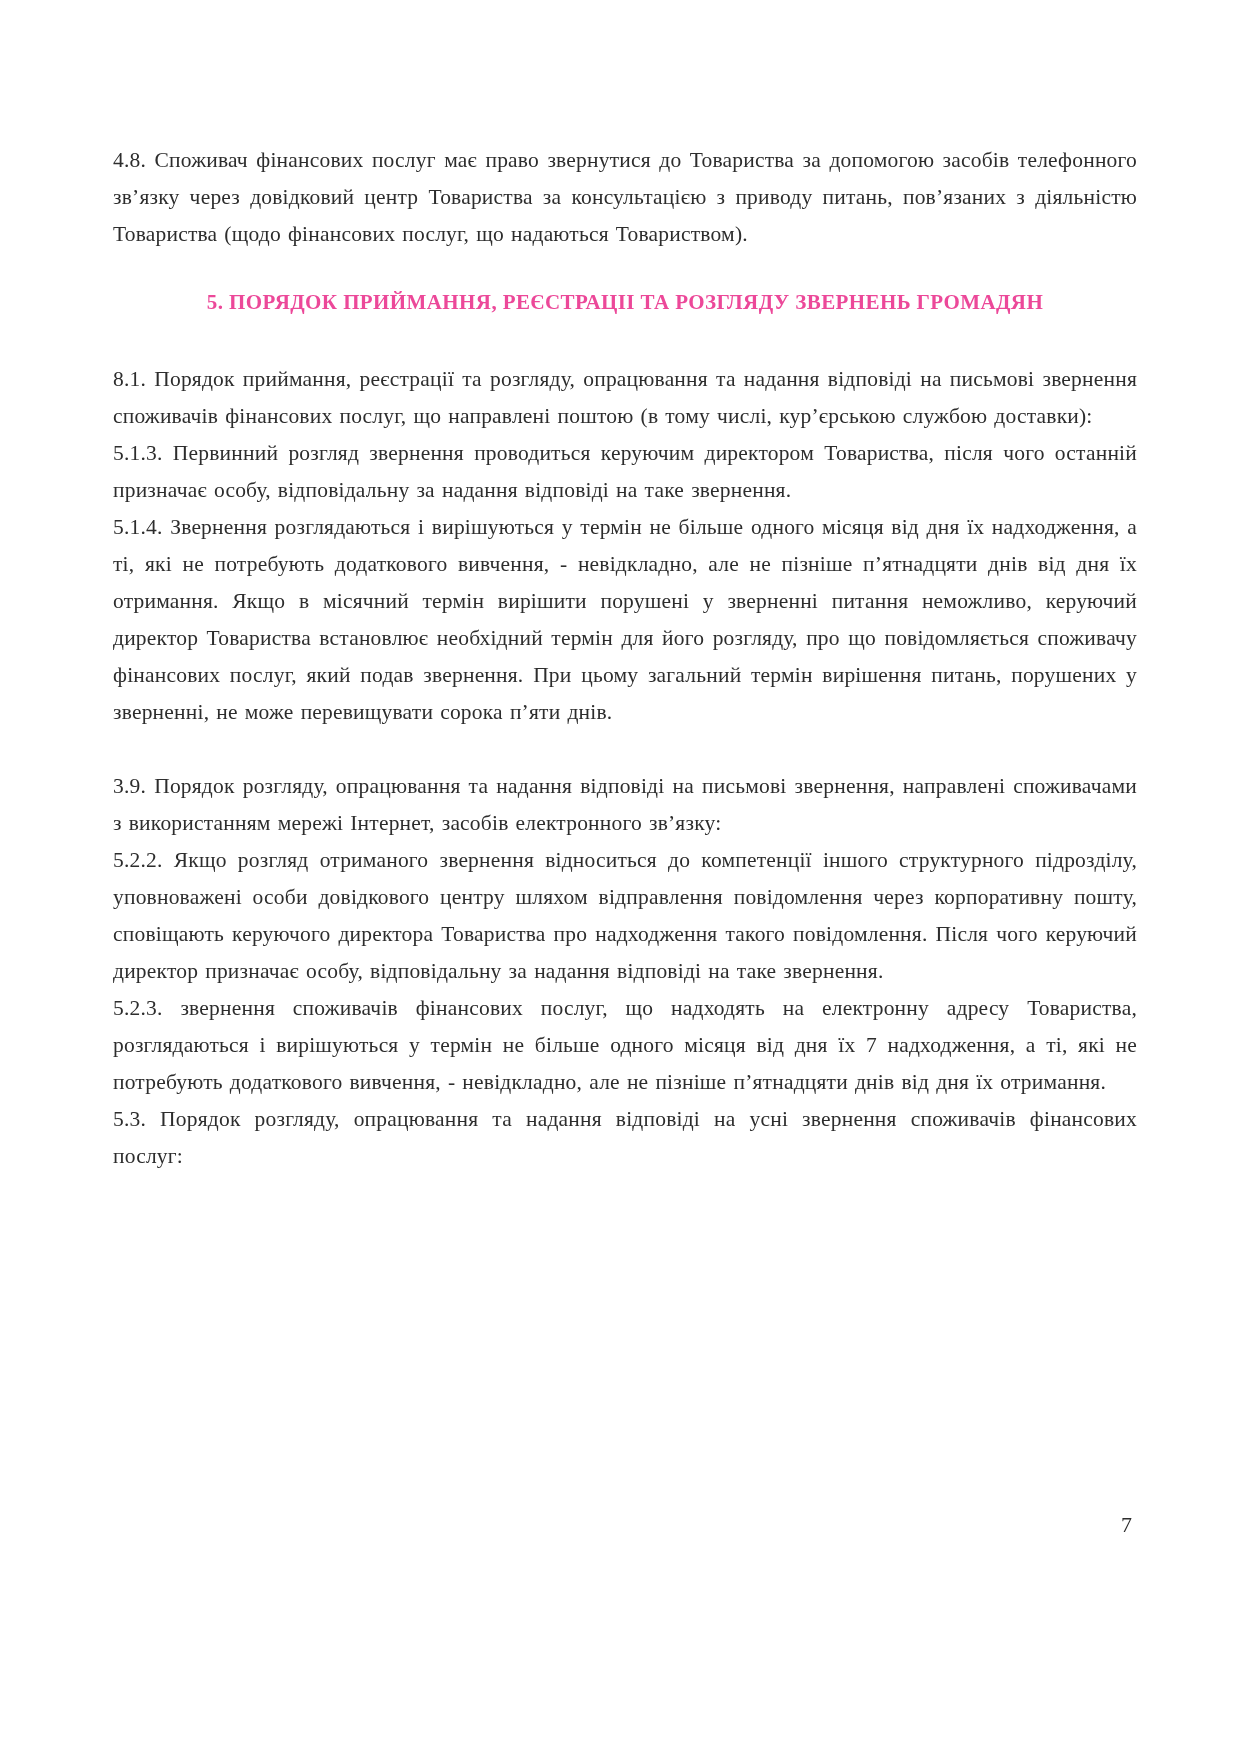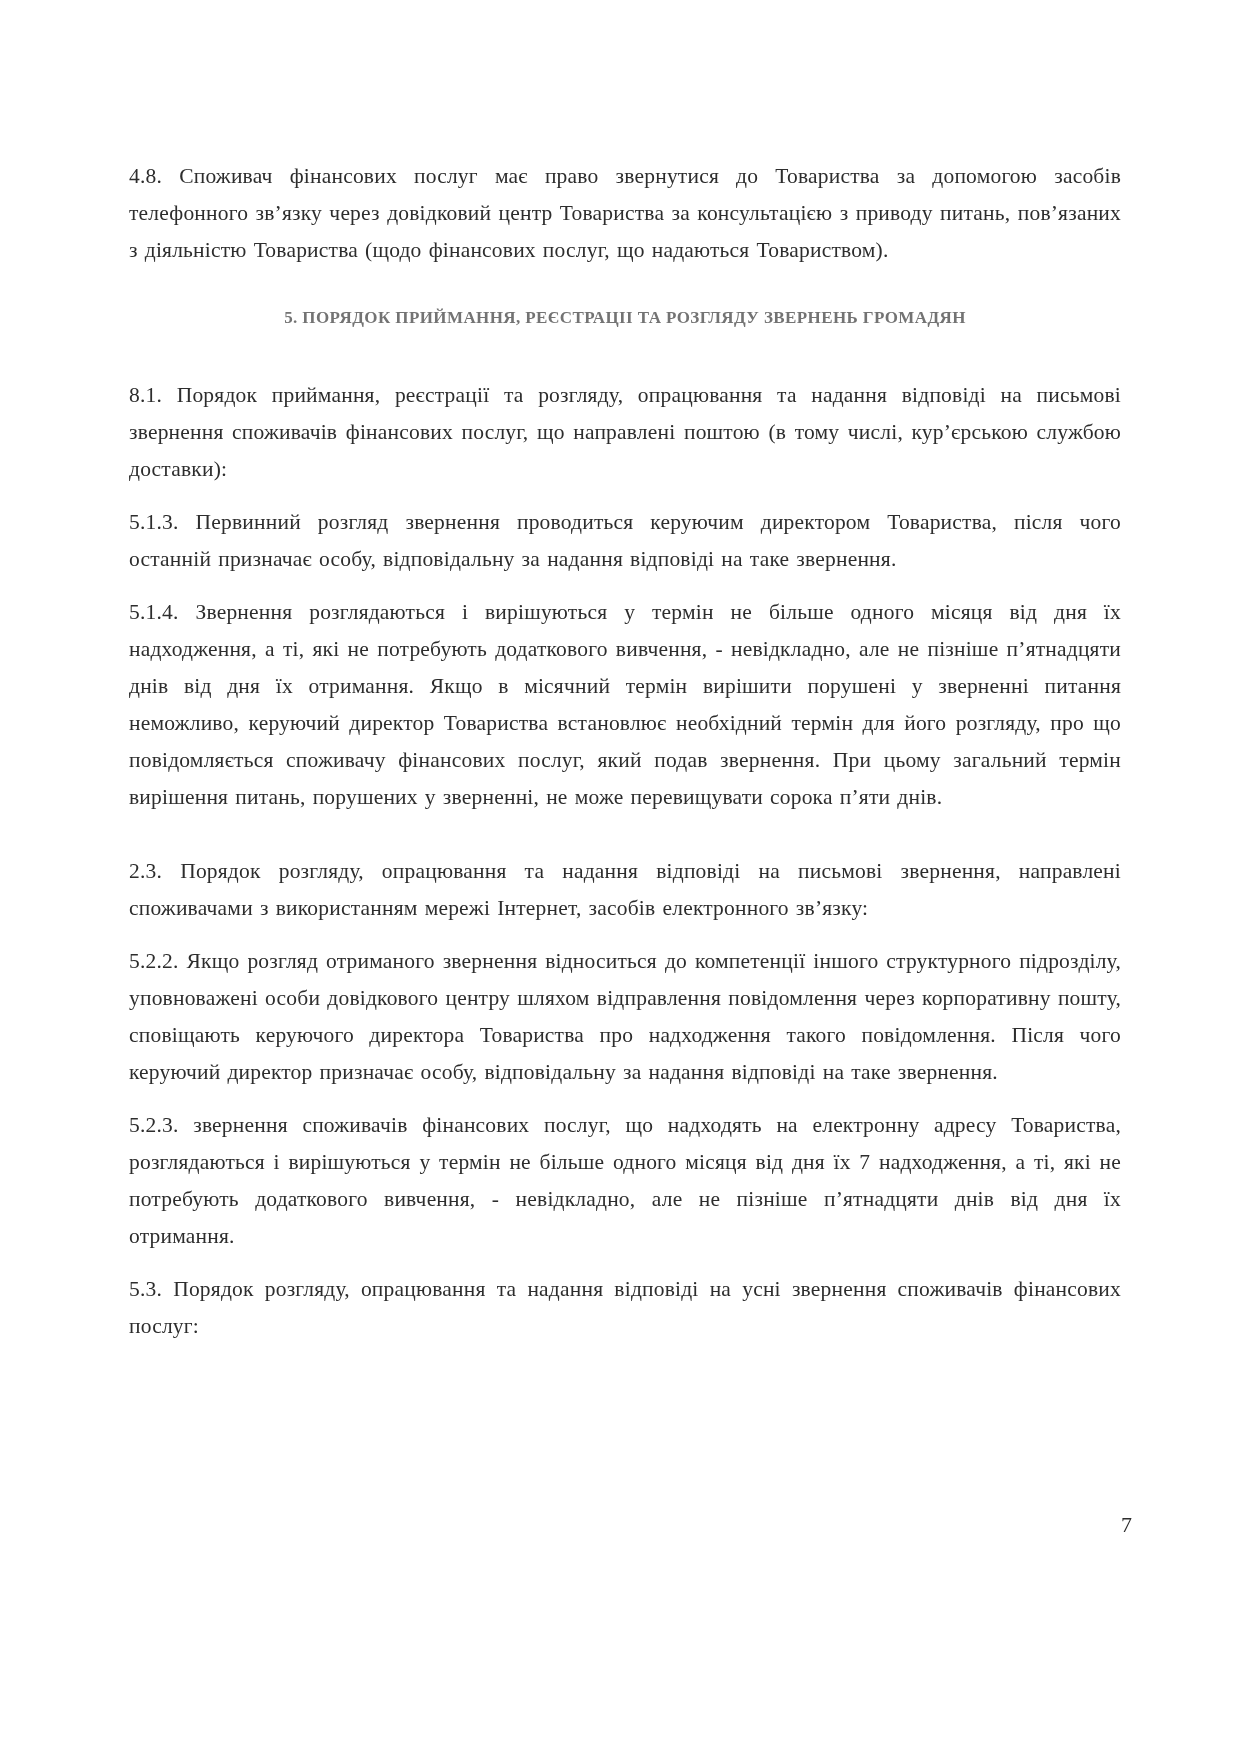--- a/index.html
+++ b/index.html
@@ -30,32 +30,32 @@
     left: 113px;
     width: 1024px;
     color: #2d2d2d;
     font-size: 21.5px;
     line-height: 37px;
     text-align: justify;
     letter-spacing: 0.2px;
   }
 
   .body-para {
-    margin: 16px;
+    margin: 0;
     word-spacing: 1.5px;
   }
 
   .section-heading {
-    font-size: 17px;
+    font-size: 21px;
     font-weight: bold;
     text-align: center;
     letter-spacing: 0.4px;
     margin-top: 34px;
     margin-bottom: 44px;
-    color: #737373;
+    color: #ec4899;
     line-height: 30px;
   }
 
   .gap-above {
     margin-top: 37px;
   }
 
   .page-number {
     position: absolute;
     top: 1512px;
@@ -76,21 +76,21 @@
     <h2 class="section-heading">5. ПОРЯДОК ПРИЙМАННЯ, РЕЄСТРАЦІІ ТА РОЗГЛЯДУ ЗВЕРНЕНЬ ГРОМАДЯН</h2>
 
     <p class="body-para">8.1. Порядок приймання, реєстрації та розгляду, опрацювання та надання відповіді на письмові звернення споживачів фінансових послуг, що направлені поштою (в тому числі, кур’єрською службою доставки):</p>
 
 
 
     <p class="body-para">5.1.3. Первинний розгляд звернення проводиться керуючим директором Товариства, після чого останній призначає особу, відповідальну за надання відповіді на таке звернення.</p>
 
     <p class="body-para">5.1.4. Звернення розглядаються і вирішуються у термін не більше одного місяця від дня їх надходження, а ті, які не потребують додаткового вивчення, - невідкладно, але не пізніше п’ятнадцяти днів від дня їх отримання. Якщо в місячний термін вирішити порушені у зверненні питання неможливо, керуючий директор Товариства встановлює необхідний термін для його розгляду, про що повідомляється споживачу фінансових послуг, який подав звернення. При цьому загальний термін вирішення питань, порушених у зверненні, не може перевищувати сорока п’яти днів.</p>
 
-    <p class="body-para gap-above">2.3. Порядок розгляду, опрацювання та надання відповіді на письмові звернення, направлені споживачами з використанням мережі Інтернет, засобів електронного зв’язку:</p>
+    <p class="body-para gap-above">3.9. Порядок розгляду, опрацювання та надання відповіді на письмові звернення, направлені споживачами з використанням мережі Інтернет, засобів електронного зв’язку:</p>
 
 
     <p class="body-para">5.2.2. Якщо розгляд отриманого звернення відноситься до компетенції іншого структурного підрозділу, уповноважені особи довідкового центру шляхом відправлення повідомлення через корпоративну пошту, сповіщають керуючого директора Товариства про надходження такого повідомлення. Після чого керуючий директор призначає особу, відповідальну за надання відповіді на таке звернення.</p>
 
     <p class="body-para">5.2.3. звернення споживачів фінансових послуг, що надходять на електронну адресу Товариства, розглядаються і вирішуються у термін не більше одного місяця від дня їх 7 надходження, а ті, які не потребують додаткового вивчення, - невідкладно, але не пізніше п’ятнадцяти днів від дня їх отримання.</p>
 
     <p class="body-para">5.3. Порядок розгляду, опрацювання та надання відповіді на усні звернення споживачів фінансових послуг:</p>
 
 
   </div>

